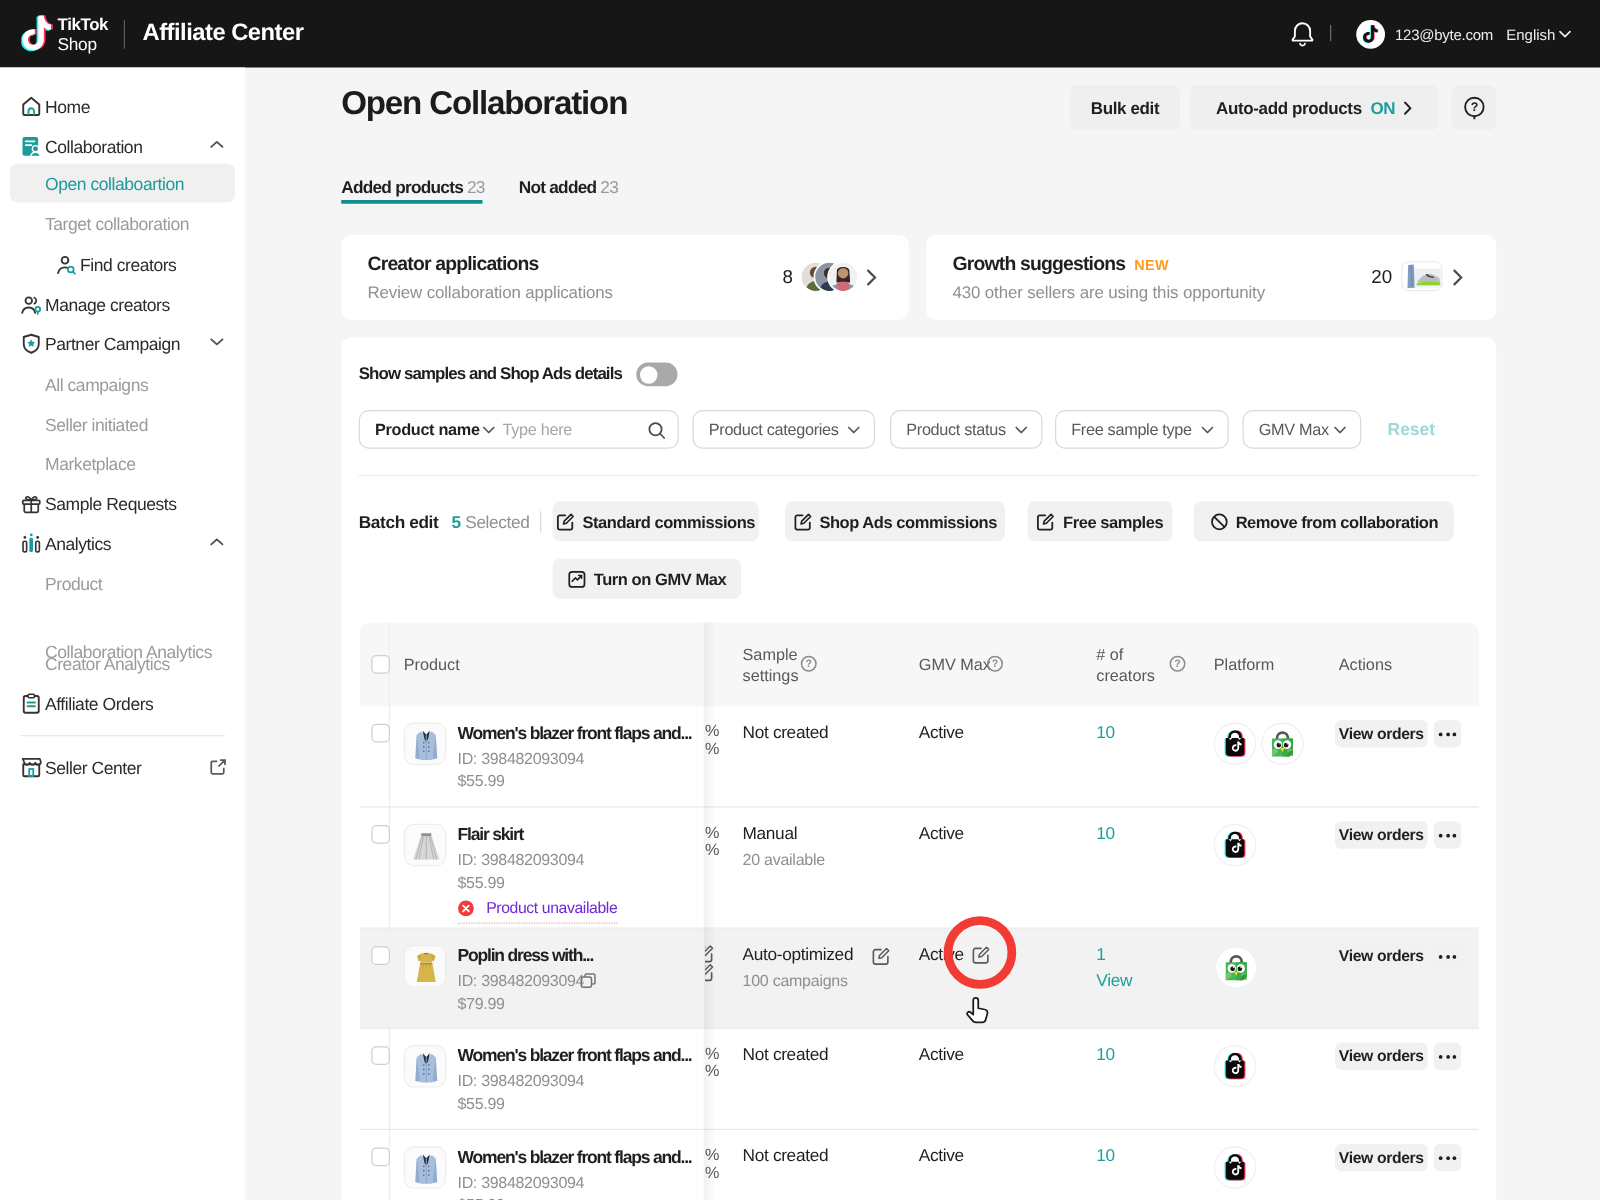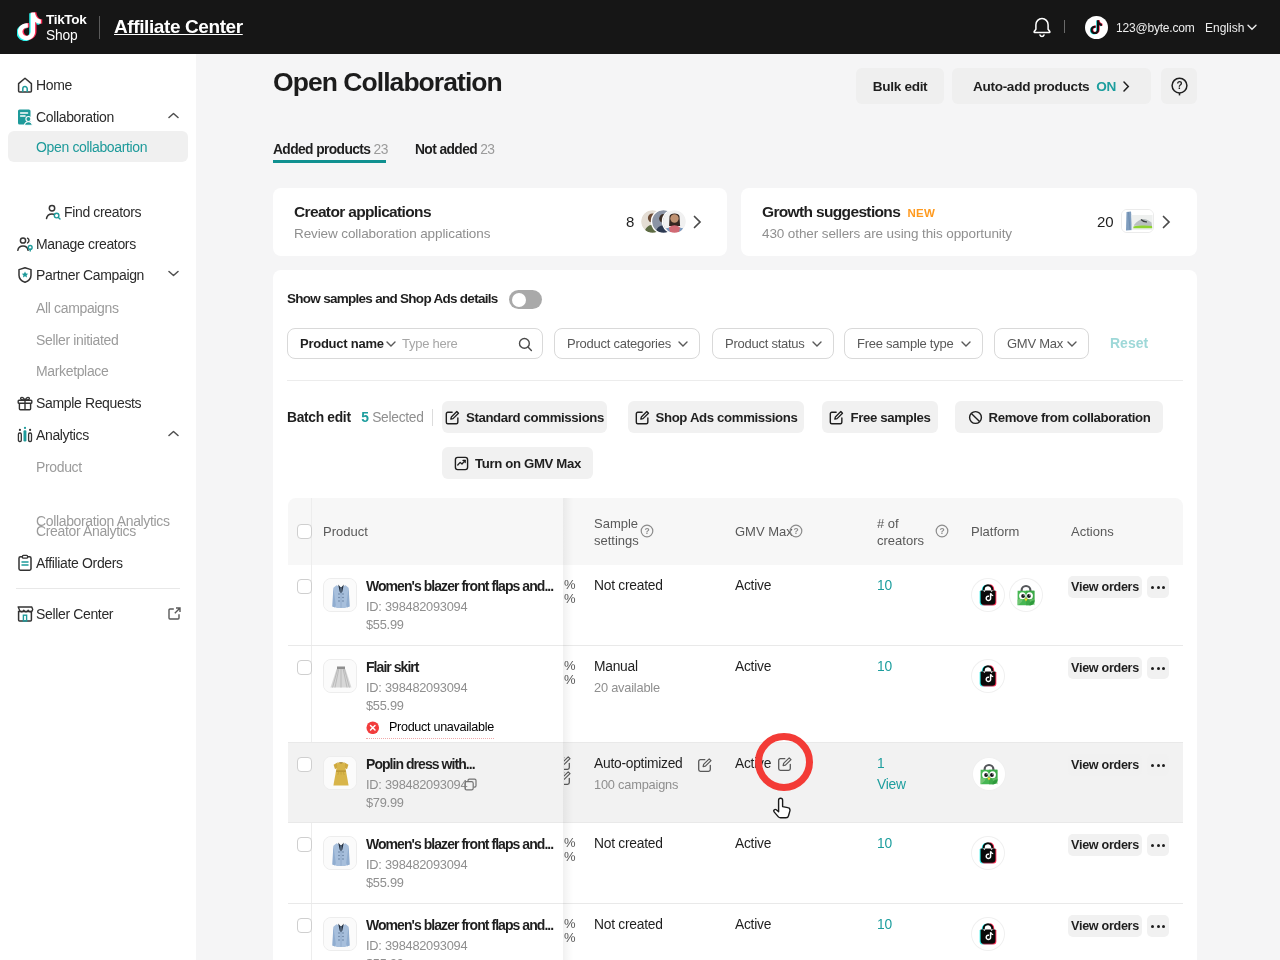--- a/index.html
+++ b/index.html
@@ -5,21 +5,21 @@
   * { margin:0; padding:0; box-sizing:border-box; }
   html,body { width:1280px; height:960px; overflow:hidden; }
   body { font-family:"Liberation Sans", sans-serif; background:#f5f5f6; position:relative; color:#1f1f1f; }
   .abs { position:absolute; }
   
   .topbar { position:absolute; left:0; top:0; width:1280px; height:54px; background:#161616; }
   .logo-note { position:absolute; left:17px; top:12px; }
   .logo-tiktok { position:absolute; left:46px; top:13px; color:#fff; font-size:13.5px; font-weight:700; letter-spacing:-0.3px; line-height:1; }
   .logo-shop { position:absolute; left:46px; top:29px; color:#fff; font-size:13.8px; font-weight:400; line-height:1; letter-spacing:-0.2px; }
   .logo-div { position:absolute; left:99px; top:16px; width:1px; height:23px; background:#5a5a5a; }
-  .logo-ac { position:absolute; left:114px; top:16px; color:#fff; font-size:19px; font-weight:700; letter-spacing:-0.4px;text-decoration:underline; }
+  .logo-ac { position:absolute; left:114px; top:16px; color:#fff; font-size:19px; font-weight:700; letter-spacing:-0.4px; }
   .bell { position:absolute; left:1032px; top:16px; }
   .hdr-div { position:absolute; left:1064px; top:20px; width:1px; height:13px; background:#6a6a6a; }
   .avatar { position:absolute; left:1085px; top:16px; width:23px; height:23px; border-radius:50%; background:#fff; }
   .email { position:absolute; left:1116px; top:21px; color:#ededed; font-size:12px; letter-spacing:-0.2px; }
   .lang { position:absolute; left:1205px; top:21px; color:#ededed; font-size:12px; }
   
   .sidebar { position:absolute; left:0; top:54px; width:196px; height:906px; background:#fff; }
   .nav-item { position:absolute; left:0; width:196px; height:32px; }
   .nav-icon { position:absolute; left:16px; top:7px; width:18px; height:18px; }
   .nav-text { position:absolute; left:36px; top:8px; font-size:14px; color:#2b2b2b; white-space:nowrap; letter-spacing:-0.35px; }
@@ -59,21 +59,21 @@
   .ptitle { position:absolute; left:366px; font-size:14px; font-weight:600; color:#1f1f1f; white-space:nowrap; letter-spacing:-0.95px; width:190px; overflow:hidden; }
   .pgray { position:absolute; left:366px; font-size:12.8px; color:#8f8f8f; white-space:nowrap; letter-spacing:-0.25px; }
   .pct { position:absolute; left:564px; font-size:13px; color:#595959; }
   .cell { position:absolute; font-size:13.8px; color:#1f1f1f; white-space:nowrap; letter-spacing:-0.25px; }
   .cell-sub { position:absolute; font-size:12.8px; color:#8f8f8f; white-space:nowrap; letter-spacing:-0.2px; }
   .teal { color:#1d9e9e; }
   .vorders { position:absolute; left:1068px; width:74px; height:22px; background:#f1f1f1; border-radius:5px; font-size:12.6px; font-weight:700; color:#1f1f1f; display:flex; align-items:center; justify-content:center; letter-spacing:-0.3px; }
   .more { position:absolute; left:1147px; width:22px; height:22px; background:#f1f1f1; border-radius:5px; display:flex; align-items:center; justify-content:center; }
   .dots { display:flex; gap:2.5px; }
   .dots i { width:3px; height:3px; border-radius:50%; background:#1f1f1f; }
-  .unavail { position:absolute; left:366px; font-size:12.6px; color:#000000; letter-spacing:-0.3px; }
+  .unavail { position:absolute; left:366px; font-size:12.6px; color:#6d28d9; letter-spacing:-0.3px; }
   .gray-row { position:absolute; left:288px; top:743px; width:895px; height:80px; background:#f2f2f2; }
   .red-ring { position:absolute; left:755px; top:733px; width:58px; height:58px; border:7px solid #f33b36; border-radius:50%; }
   .circle-icon { position:absolute; width:32px; height:32px; border-radius:50%; background:#fff; box-shadow:0 0 0 1px #f0f0f0; display:flex; align-items:center; justify-content:center; }
 </style>
 </head>
 <body>
 
 <div class="topbar">
   <svg class="logo-note" width="26" height="30" viewBox="0 0 24 27">
     <g id="note">
@@ -123,20 +123,23 @@
           <circle cx="12.4" cy="11" r="2.5" fill="#1d9a9a" stroke="#fff" stroke-width="1.1"></circle>
           <path d="M8.4 17.2c.4-2.1 2-3.4 4-3.4s3.6 1.3 4 3.4z" fill="#1d9a9a" stroke="#fff" stroke-width="1.1"></path>
         </g>
       </svg>
     <div class="nav-text">Collaboration</div>
     <svg class="nav-chev" width="11" height="7" viewBox="0 0 11 7">
         <path d="M1 5.5 5.5 1.5 10 5.5" fill="none" stroke="#4f4f4f" stroke-width="1.5" stroke-linecap="round" stroke-linejoin="round"></path>
       </svg>
   </div>
   <div class="nav-sel-text">Open collaboartion</div>
+  <div class="nav-item" style="top:109px;">
+      <div class="nav-sub">Target collaboration</div>
+    </div>
   <div class="nav-item" style="top:142px;margin-left:28px;">
     <svg class="nav-icon" viewBox="0 0 18 18">
         <circle cx="8" cy="5.2" r="2.7" fill="none" stroke="#333" stroke-width="1.5"></circle>
         <path d="M2.5 15.5c.5-2.9 2.8-4.6 5.5-4.6.9 0 1.8.2 2.5.6" fill="none" stroke="#333" stroke-width="1.5" stroke-linecap="round"></path>
         <circle cx="12.6" cy="12.6" r="2.3" fill="none" stroke="#1d9a9a" stroke-width="1.4"></circle>
         <path d="M14.4 14.4 16 16" stroke="#1d9a9a" stroke-width="1.4" stroke-linecap="round"></path>
       </svg>
     <div class="nav-text">Find creators</div>
   </div>
   <div class="nav-item" style="top:174px;">

